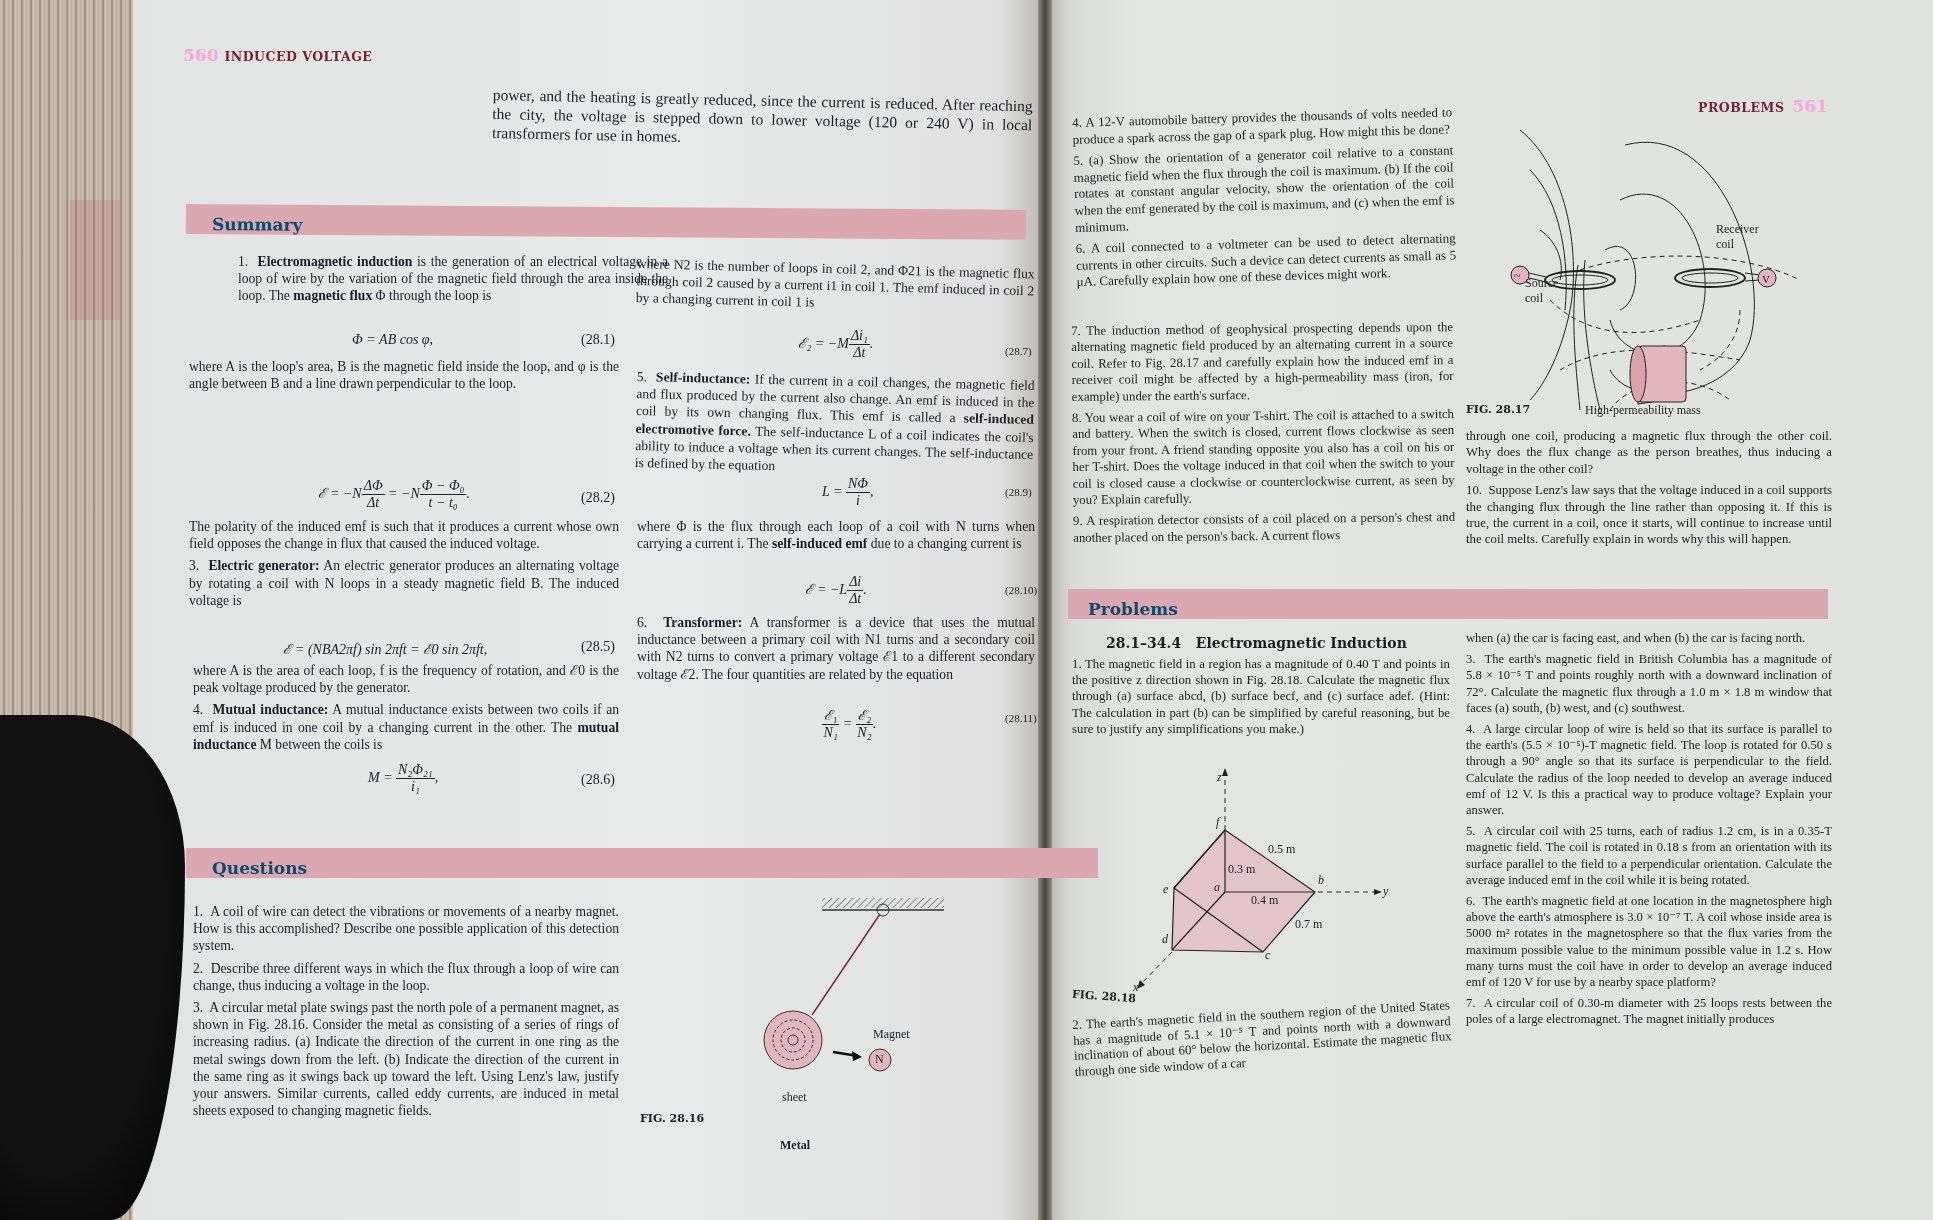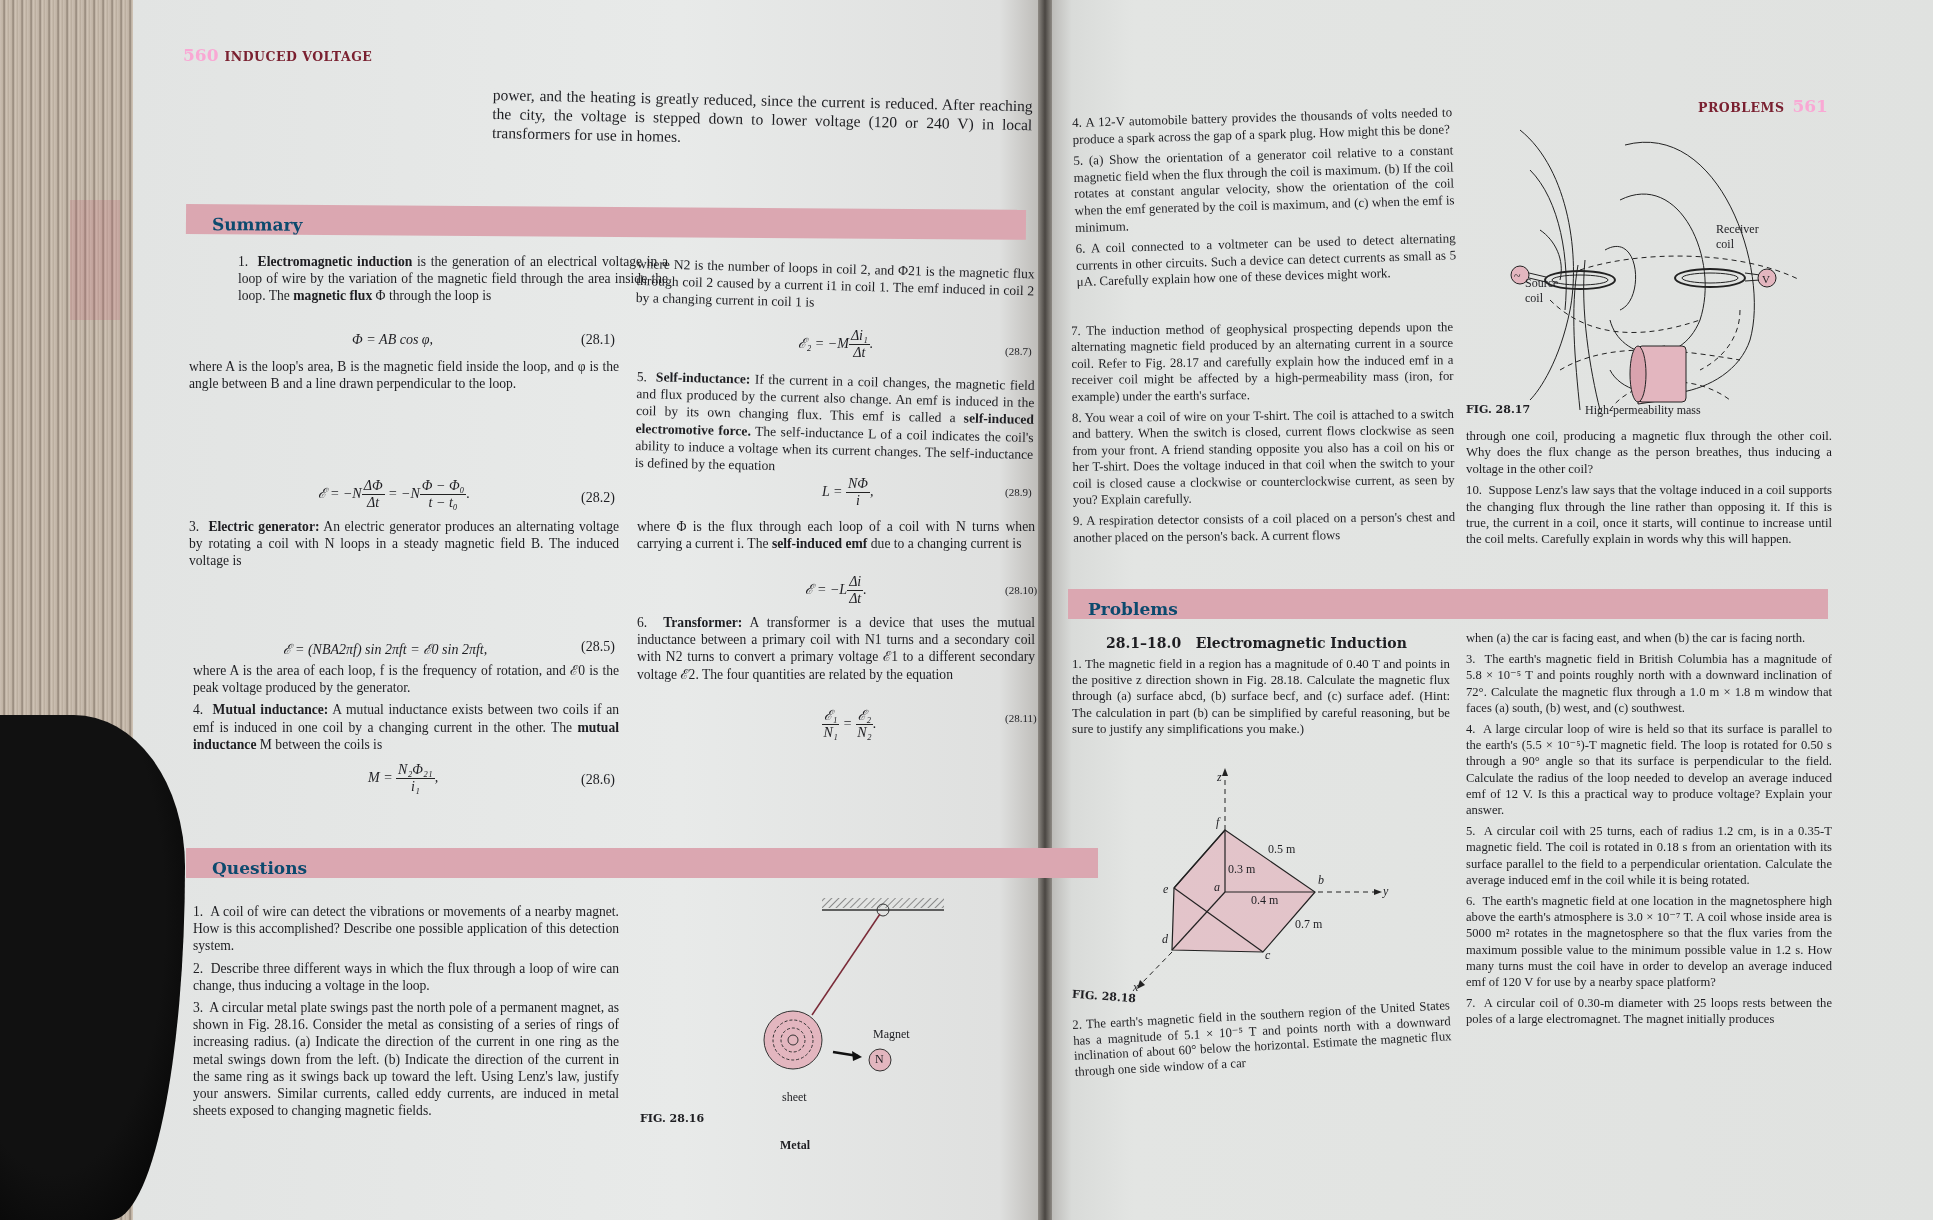--- a/index.html
+++ b/index.html
@@ -59,20 +59,21 @@
 
 <div class="abs txt" style="left:189px;top:358px;width:430px;">
   <p>where A is the loop's area, B is the magnetic field inside the loop, and φ is the angle between B and a line drawn perpendicular to the loop.</p>
 </div>
 <div class="eq" style="left:318px;top:478px;">
   <span>ℰ = −N</span><span class="frac"><span class="n">ΔΦ</span><span class="d">Δt</span></span><span> = −N</span><span class="frac"><span class="n">Φ − Φ₀</span><span class="d">t − t₀</span></span>.
 </div>
 <div class="eqnum" style="left:581px;top:490px;">(28.2)</div>
 
 <div class="abs txt" style="left:189px;top:518px;width:430px;">
+  <p>The polarity of the induced emf is such that it produces a current whose own field opposes the change in flux that caused the induced voltage.</p>
   <p><span>3.</span>&nbsp; <b>Electric generator:</b><span> An electric generator produces an alternating voltage by rotating a coil with N loops in a steady magnetic field B. The induced voltage is</span></p>
 </div>
 <div class="eq" style="left:283px;top:639px;">ℰ = (NBA2πf) sin 2πft = ℰ0 sin 2πft,</div>
 <div class="eqnum" style="left:581px;top:639px;">(28.5)</div>
 
 <div class="abs txt" style="left:193px;top:662px;width:426px;">
   <p>where A is the area of each loop, f is the frequency of rotation, and ℰ0 is the peak voltage produced by the generator.</p>
   <p><span>4.</span>&nbsp; <b>Mutual inductance:</b><span> A mutual inductance exists between two coils if an emf is induced in one coil by a changing current in the other. The </span><b>mutual inductance</b><span> M between the coils is</span></p>
 </div>
 <div class="eq" style="left:368px;top:762px;">
@@ -200,21 +201,21 @@
 <div class="abs small-label" style="left:1585px;top:403px;">High-permeability mass</div>
 
 <div class="abs txt" style="left:1466px;top:428px;width:366px;font-size:12.8px;line-height:16.4px;">
   <p>through one coil, producing a magnetic flux through the other coil. Why does the flux change as the person breathes, thus inducing a voltage in the other coil?</p>
   <p><span>10.</span>&nbsp; <span>Suppose Lenz's law says that the voltage induced in a coil supports the changing flux through the line rather than opposing it. If this is true, the current in a coil, once it starts, will continue to increase until the coil melts. Carefully explain in words why this will happen.</span></p>
 </div>
 
 <div class="band" style="left:1068px;top:589px;width:760px;">
   <span style="left:20px;">Problems</span>
 </div>
-<div class="abs sub-head" style="left:1106px;top:635px;white-space:pre;">28.1–18.0   Electromagnetic Induction</div>
+<div class="abs sub-head" style="left:1106px;top:635px;white-space:pre;">28.1–34.4   Electromagnetic Induction</div>
 <div class="abs txt" style="left:1072px;top:656px;width:378px;font-size:12.8px;line-height:16.2px;">
   <p><span>1.</span> <span>The magnetic field in a region has a magnitude of 0.40 T and points in the positive z direction shown in Fig. 28.18. Calculate the magnetic flux through (a) surface abcd, (b) surface becf, and (c) surface adef. (Hint: The calculation in part (b) can be simplified by careful reasoning, but be sure to justify any simplifications you make.)</span></p>
 </div>
 
 <svg class="abs" style="left:1060px;top:760px;" width="400" height="260">
   <g stroke="#222" stroke-width="1.2">
     <polygon points="165,70 255,132 203,192 112,190 114,128" fill="#e3b6bf" fill-opacity="0.7"></polygon>
     <line x1="165" y1="70" x2="165" y2="132"></line>
     <line x1="165" y1="132" x2="255" y2="132"></line>
     <line x1="165" y1="132" x2="112" y2="190"></line>

